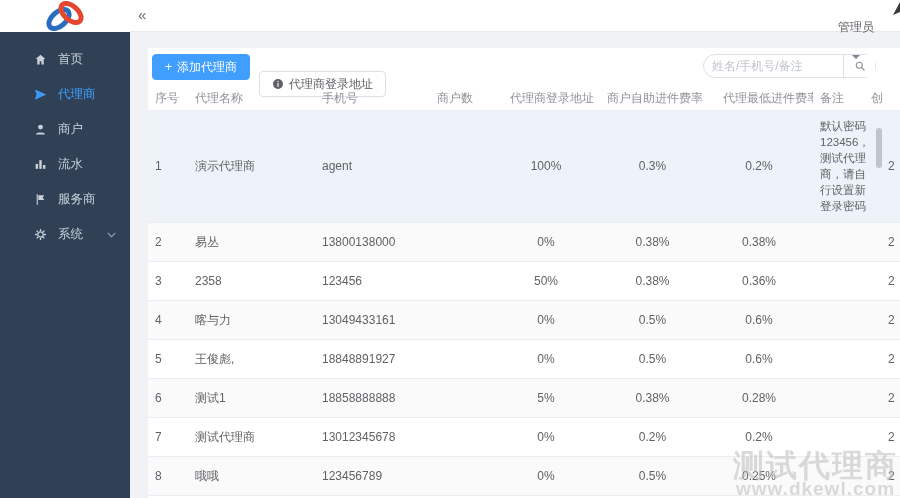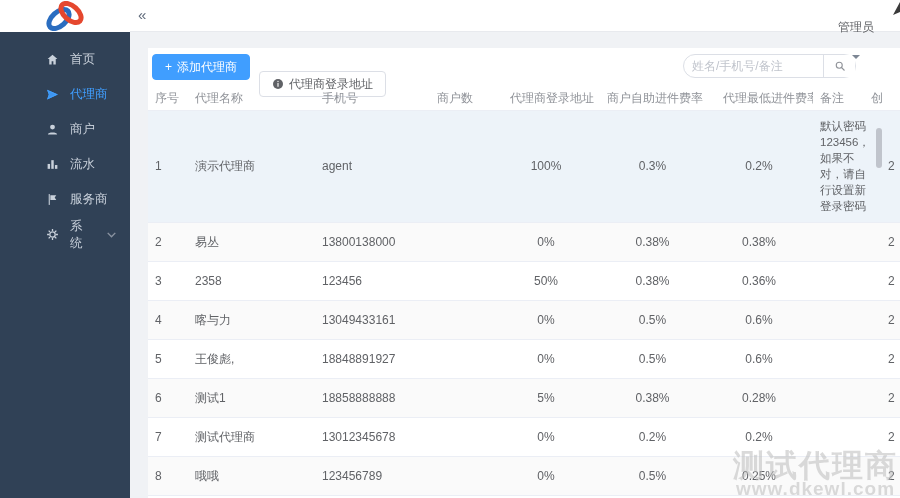--- a/index.html
+++ b/index.html
@@ -19,39 +19,39 @@
   .avatar::before { content:""; position:absolute; left:7px; top:4px; width:8px; height:8px;
                     border-radius:50%; background:#fff; }
   .avatar::after { content:""; position:absolute; left:4px; top:13px; width:14px; height:10px;
                    border-radius:50% 50% 0 0; background:#fff; }
   .username { font-size:12px; color:#606266; }
   .caret-down { width:0; height:0; border:4px solid transparent; border-top-color:#7d8694; margin-top:4px; }
   .mouse-cursor { position:absolute; right:0; top:2px; z-index:9; }
 
   
   .sidebar { position:absolute; left:0; top:32px; width:130px; height:466px; background:#304156; z-index:4; }
-  .side-list { padding-top:10px;padding-left:12px; }
+  .side-list { padding-top:10px; }
   .side-item { height:35px; display:flex; align-items:center; padding-left:34px; gap:11px;
                color:#c9d1db; font-size:12.5px; cursor:pointer; }
   .side-item svg { width:13px; height:13px; flex:0 0 13px; }
   .side-item.active { color:#409eff; }
   .side-chevron { margin-left:auto; margin-right:12px; width:10px; height:10px; color:#8a93a1; }
 
   
   .main { position:absolute; left:130px; top:32px; width:770px; height:466px; background:#f0f2f5; }
   .card { position:absolute; left:18px; top:16px; right:0; bottom:0; background:#fff; }
 
   
   .toolbar { position:relative; height:38px; padding:6px 0 0 4px; display:flex; gap:9px; }
   .btn { height:26px; border-radius:4px; font-size:12px; display:inline-flex; align-items:center;
          gap:5px; padding:0 12px; cursor:pointer; white-space:nowrap; }
   .btn-primary { background:#409eff; border:1px solid #409eff; color:#fff; }
   .btn-plain { background:#fff; border:1px solid #dcdfe6; color:#606266;margin-top:17px; }
   .btn-plain svg { width:12px; height:12px; }
-  .search-group { position:absolute; right:44px; top:6px; width:173px; height:24px;
+  .search-group { position:absolute; right:24px; top:6px; width:173px; height:24px;
                   border:1px solid #dcdfe6; border-radius:12px; display:flex; background:#fff; }
   .search-input { flex:1; border:none; outline:none; font-size:12px; padding:0 8px; color:#606266;
                   min-width:0; background:transparent; font-family:inherit; }
   .search-input::placeholder { color:#c0c4cc; }
   .search-btn { width:32px; border:none; border-left:1px solid #dcdfe6; background:#fff; color:#909399;
                 display:flex; align-items:center; justify-content:center; cursor:pointer; border-radius:0 4px 4px 0; }
   .search-btn svg { width:12px; height:12px; }
 
   
   .tbl-wrap { position:absolute; left:0; right:0; top:40px; }
@@ -208,21 +208,21 @@
         </thead>
         <tbody>
           <tr class="row-tall hov">
             <td>1</td>
             <td>演示代理商</td>
             <td>agent</td>
             <td></td>
             <td class="c-center">100%</td>
             <td class="c-center">0.3%</td>
             <td class="c-center">0.2%</td>
-            <td class="c-remark">默认密码123456，如果不对，请自行设置新登录密码</td>
+            <td class="c-remark">默认密码123456，测试代理商，请自行设置新登录密码</td>
             <td class="c-created">2</td>
           </tr>
           <tr class="row even">
             <td>2</td>
             <td>易丛</td>
             <td>13800138000</td>
             <td></td>
             <td class="c-center">0%</td>
             <td class="c-center">0.38%</td>
             <td class="c-center">0.38%</td>

